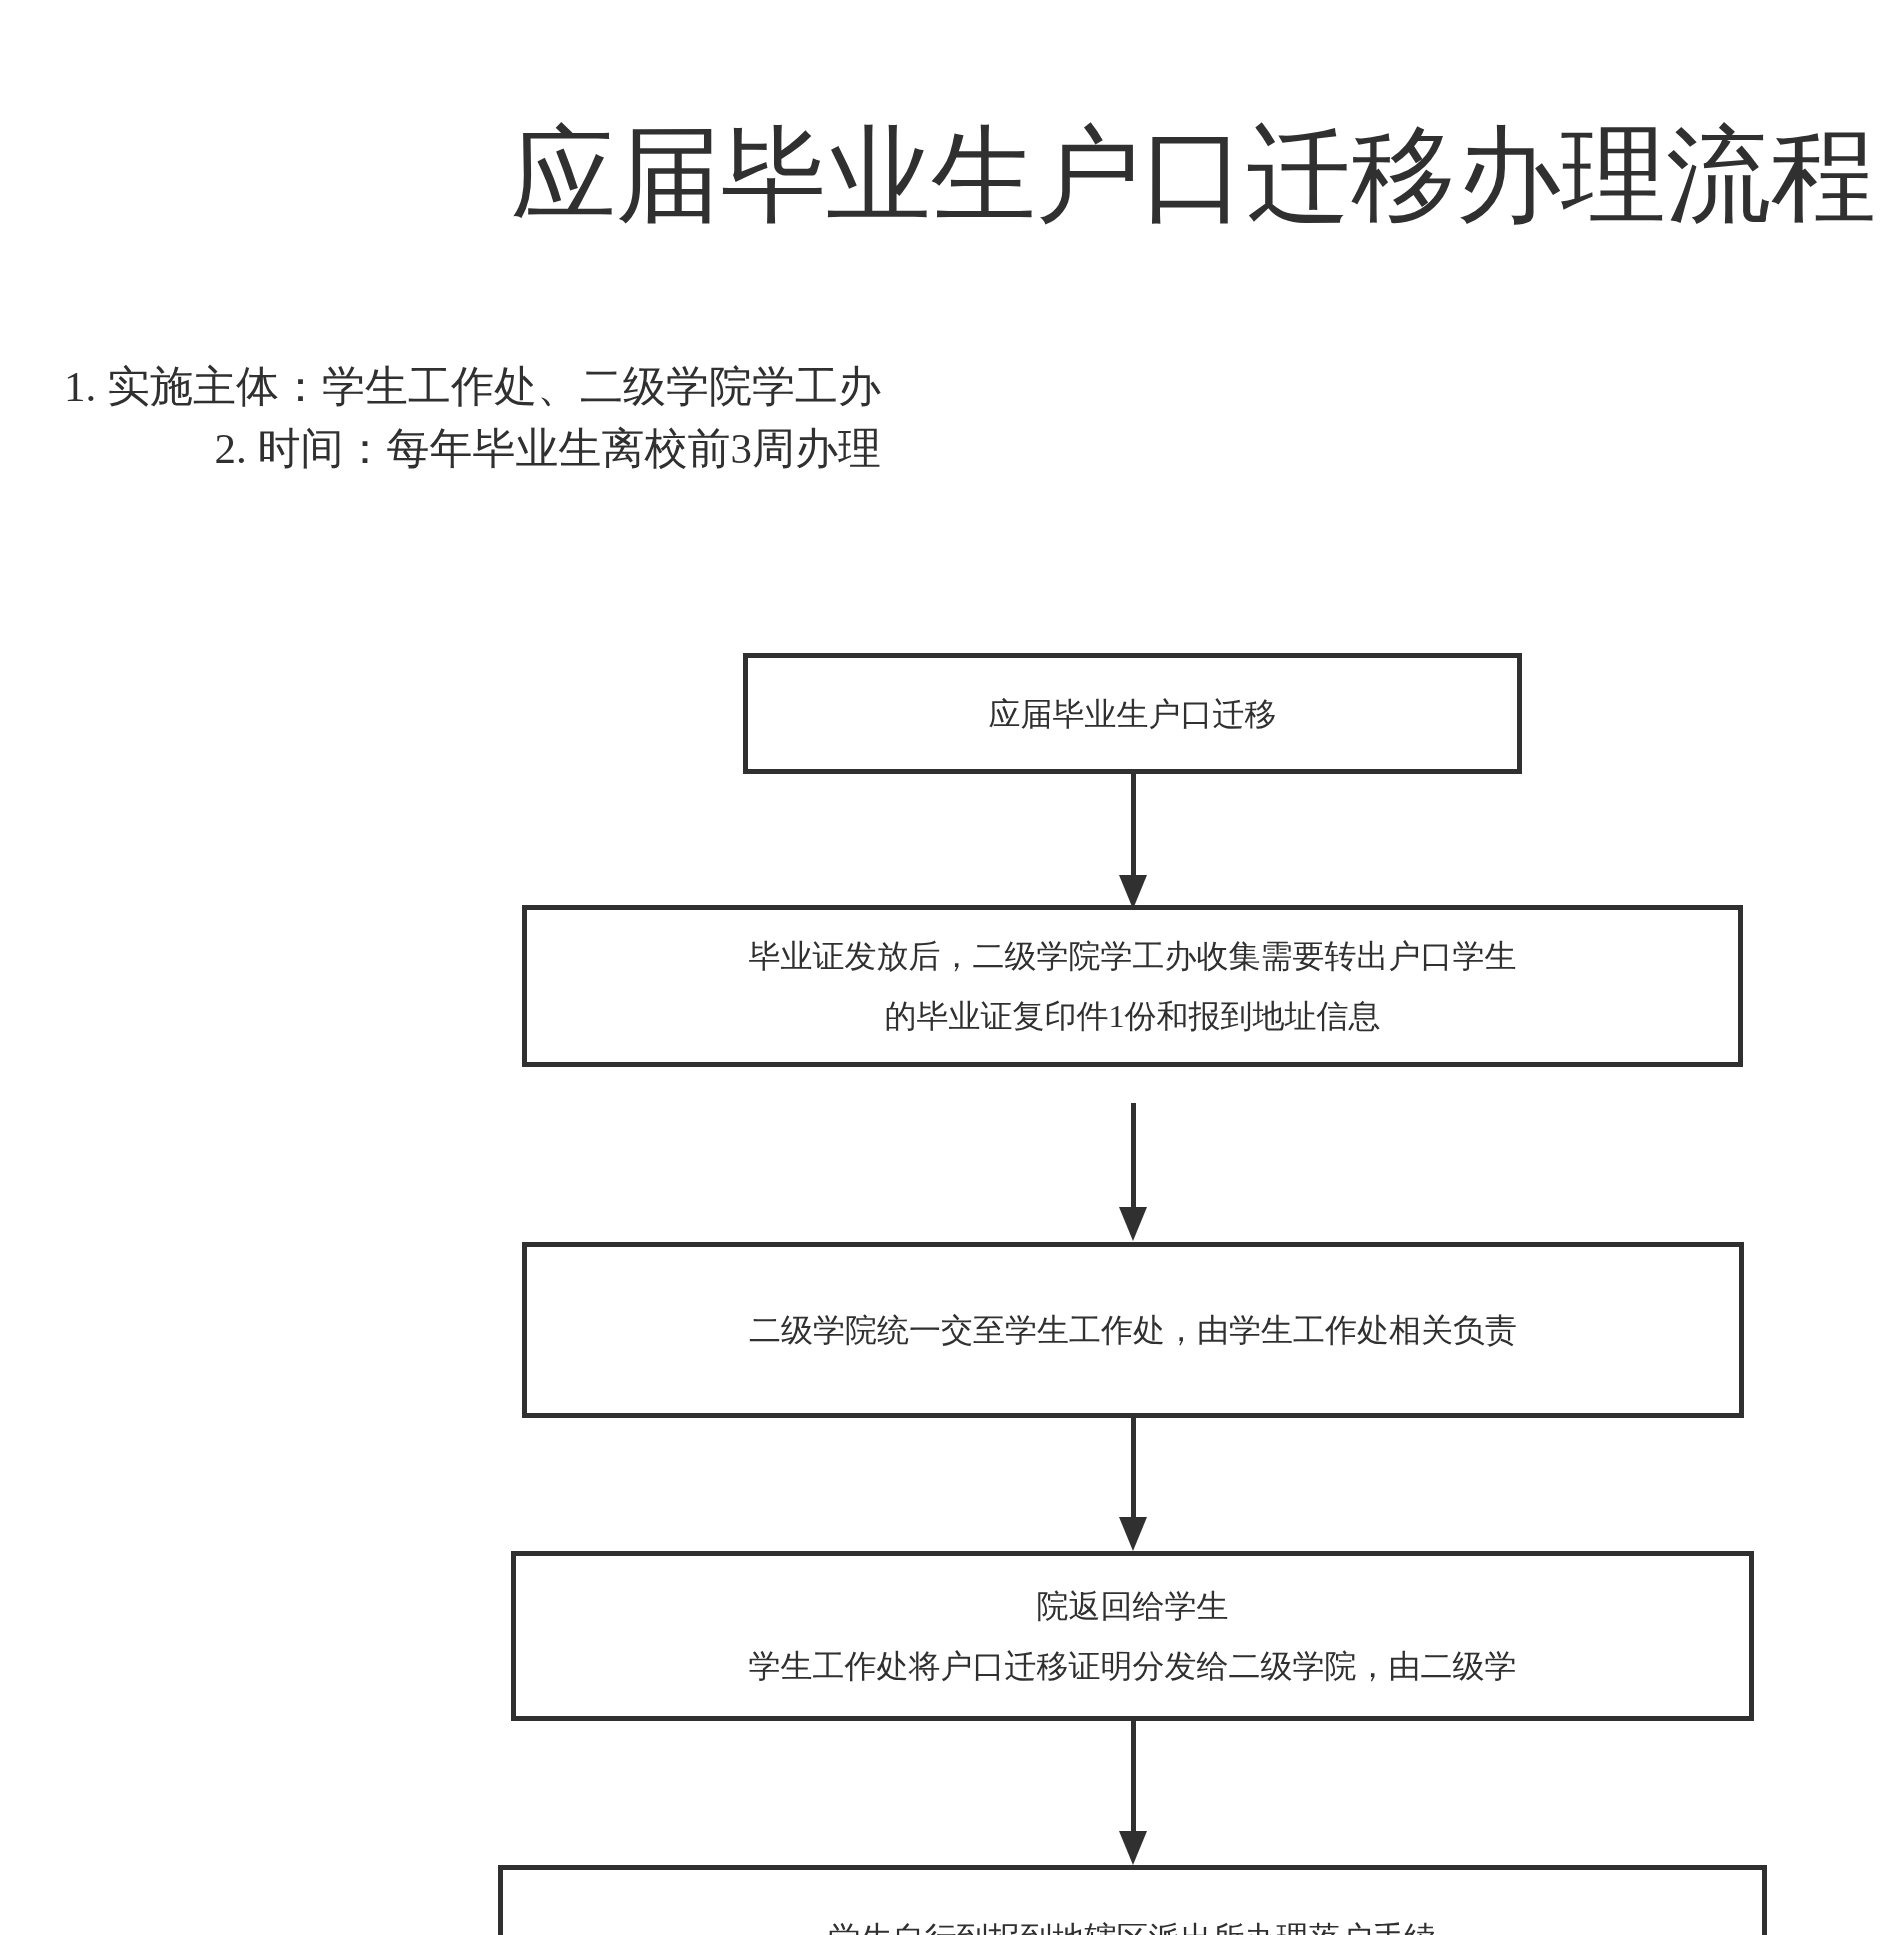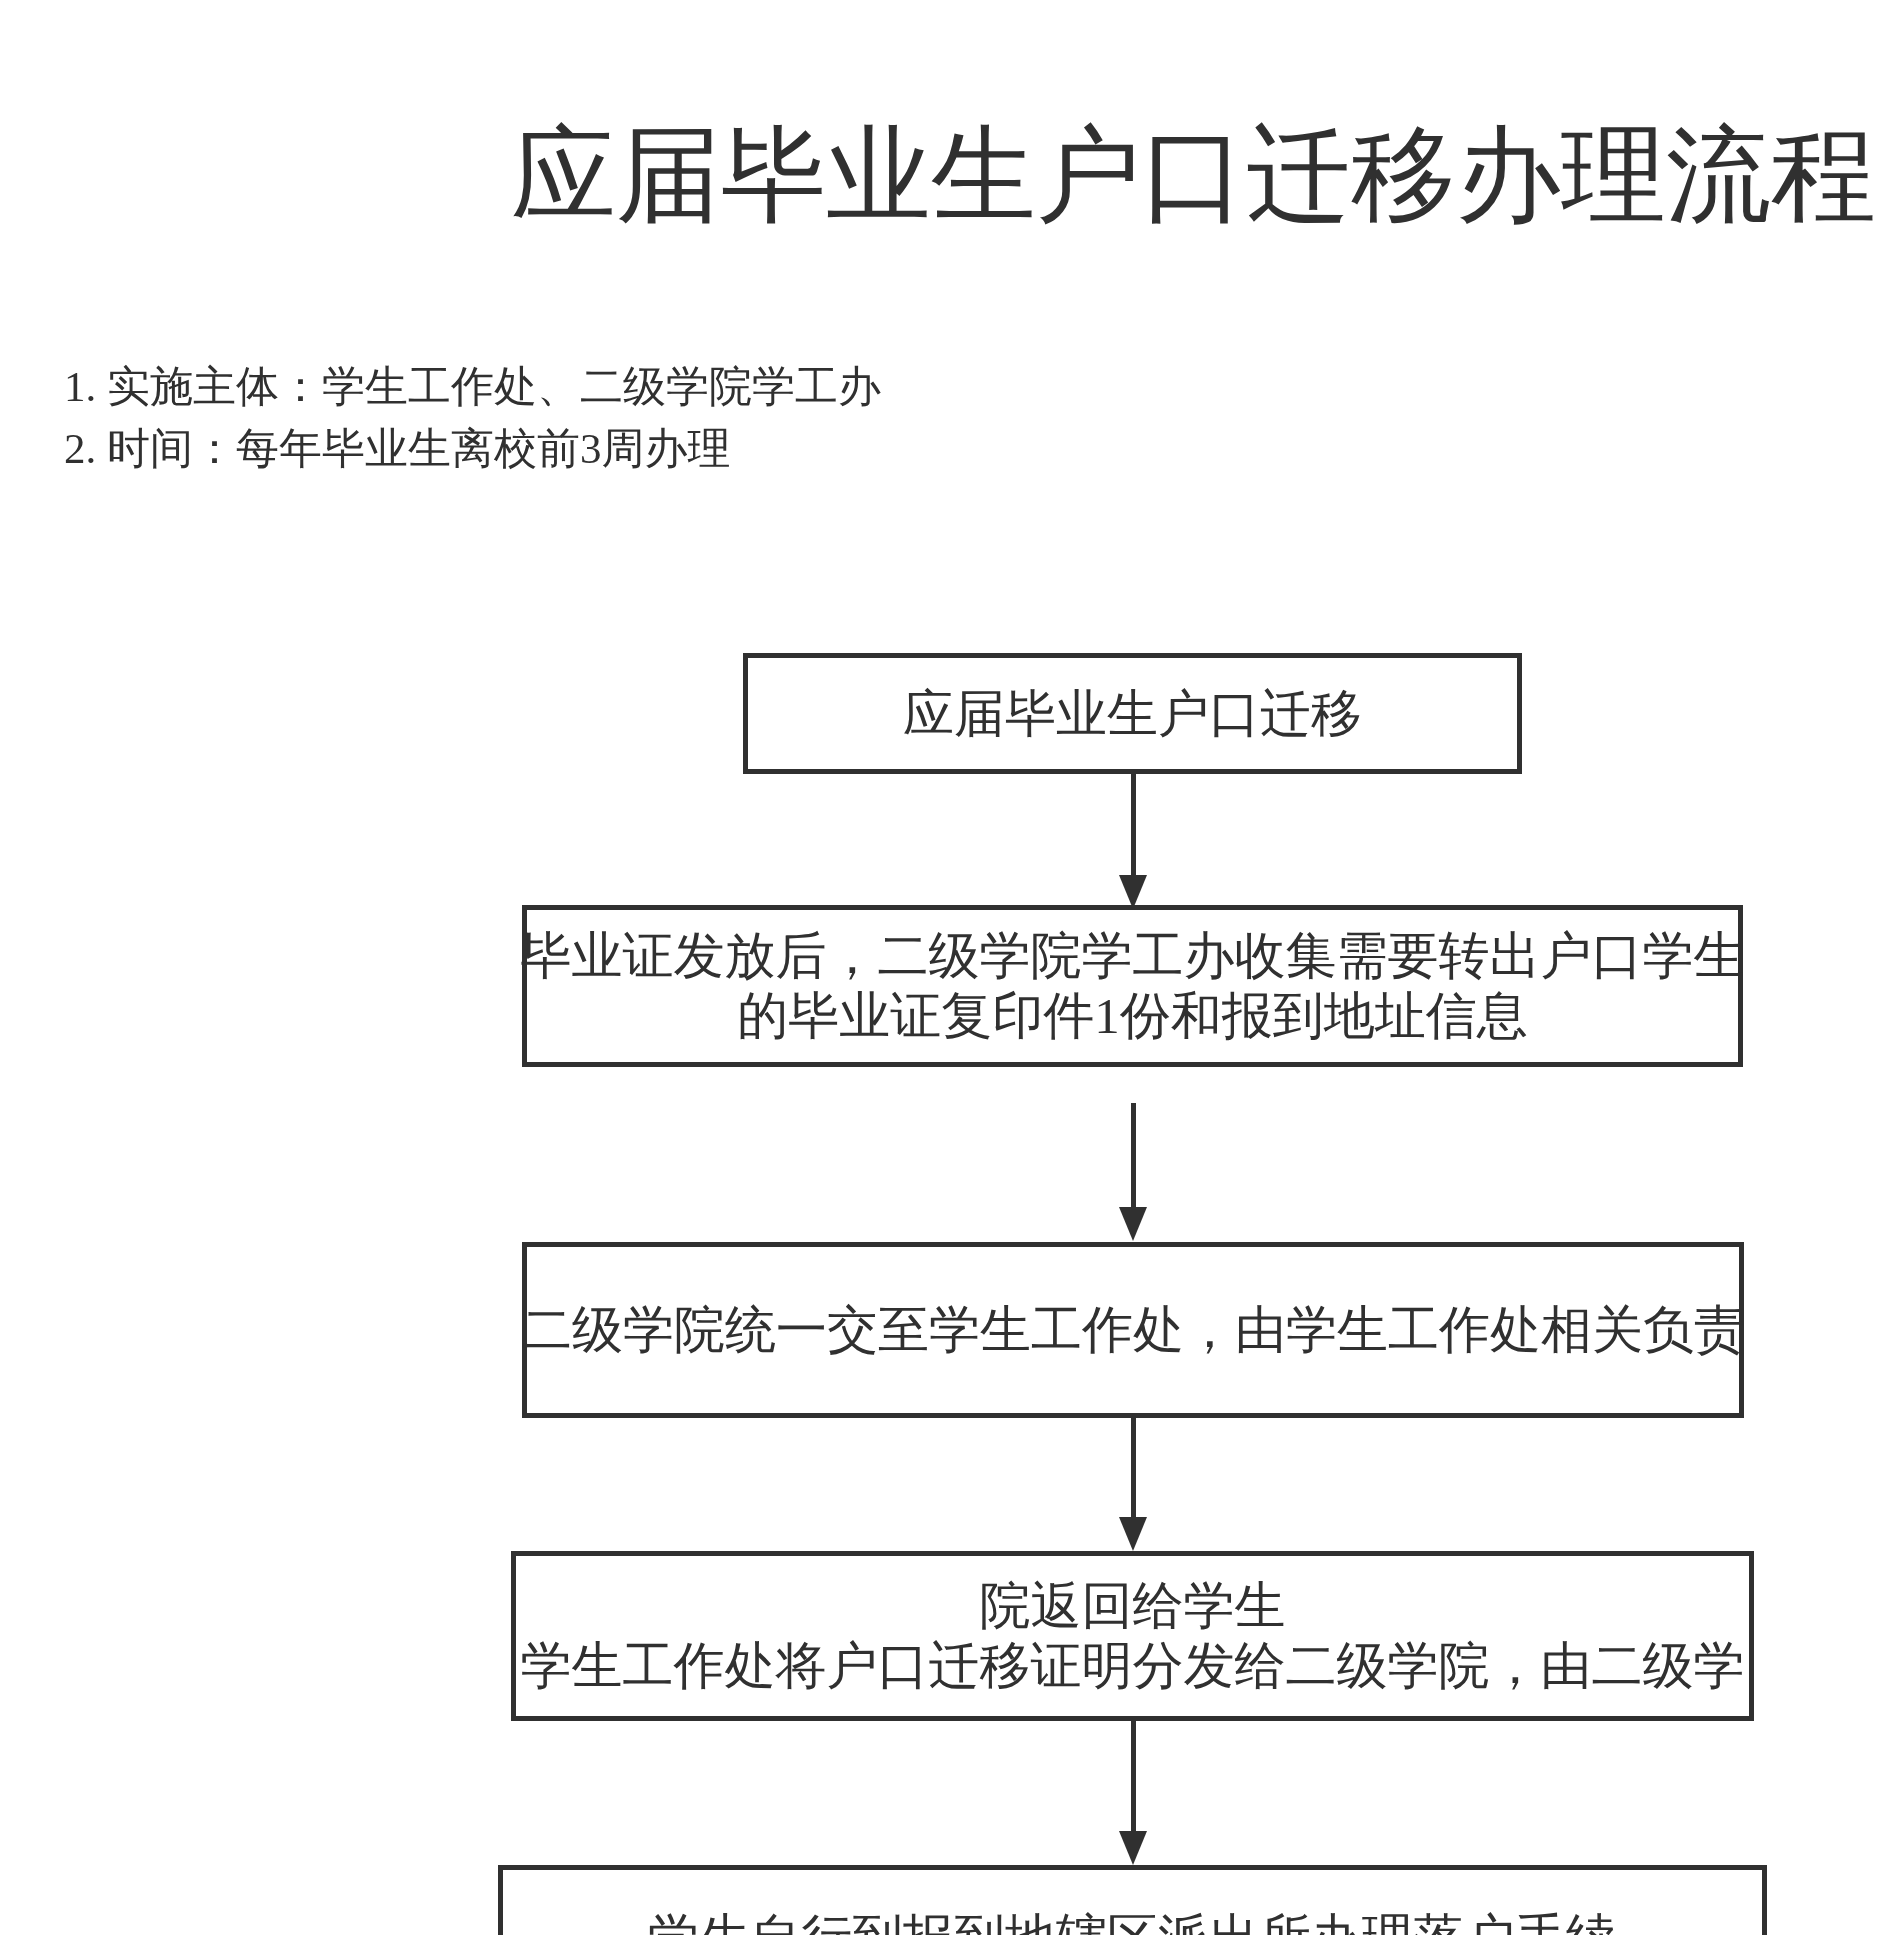--- a/index.html
+++ b/index.html
@@ -20,32 +20,33 @@
     line-height:1;
     white-space:nowrap;
     letter-spacing:0;
   }
   .intro {
     position:absolute;
     left:64px; top:356px;
     font-size:43px;
     line-height:62px;
     white-space:nowrap;
+    text-align:right;
   }
   .fbox {
     position:absolute;
     box-sizing:border-box;
     border:5px solid var(--ink);
     background:var(--bg);
     display:flex;
     flex-direction:column;
     justify-content:center;
     align-items:center;
     text-align:left;
-    font-size:51px;
+    font-size:32px;
     line-height:60px;
   }
   .fbox .line { white-space:nowrap; }
   .box-1 { left:743px; top:653px; width:779px; height:121px; }
   .box-2 { left:522px; top:905px; width:1221px; height:162px; }
   .box-3 { left:522px; top:1242px; width:1222px; height:176px; }
   .box-4 { left:511px; top:1551px; width:1243px; height:170px; }
   .box-5 { left:498px; top:1865px; width:1269px; height:146px; }
   .arrow {
     position:absolute;

